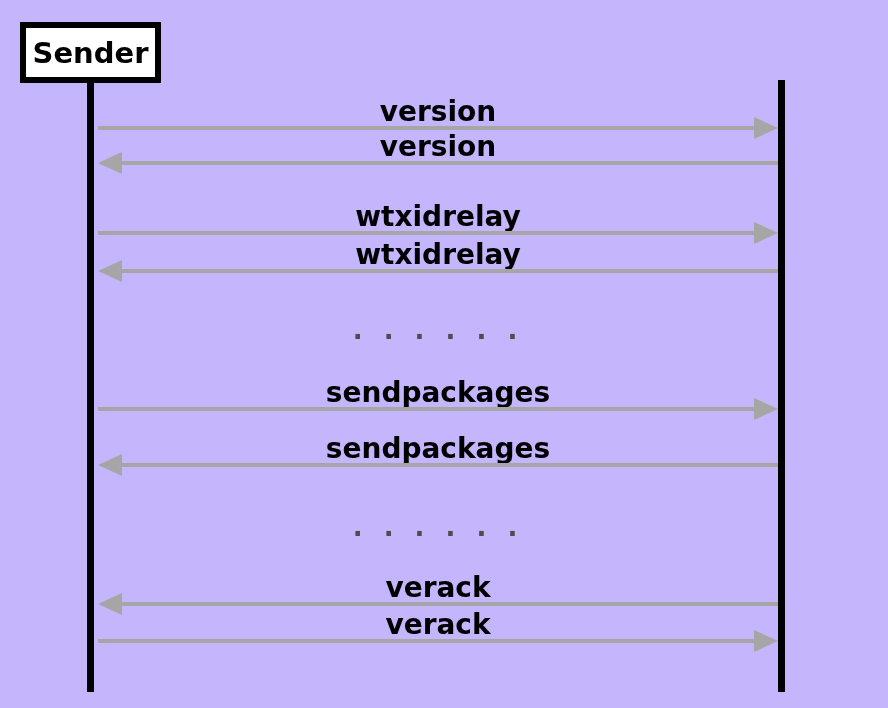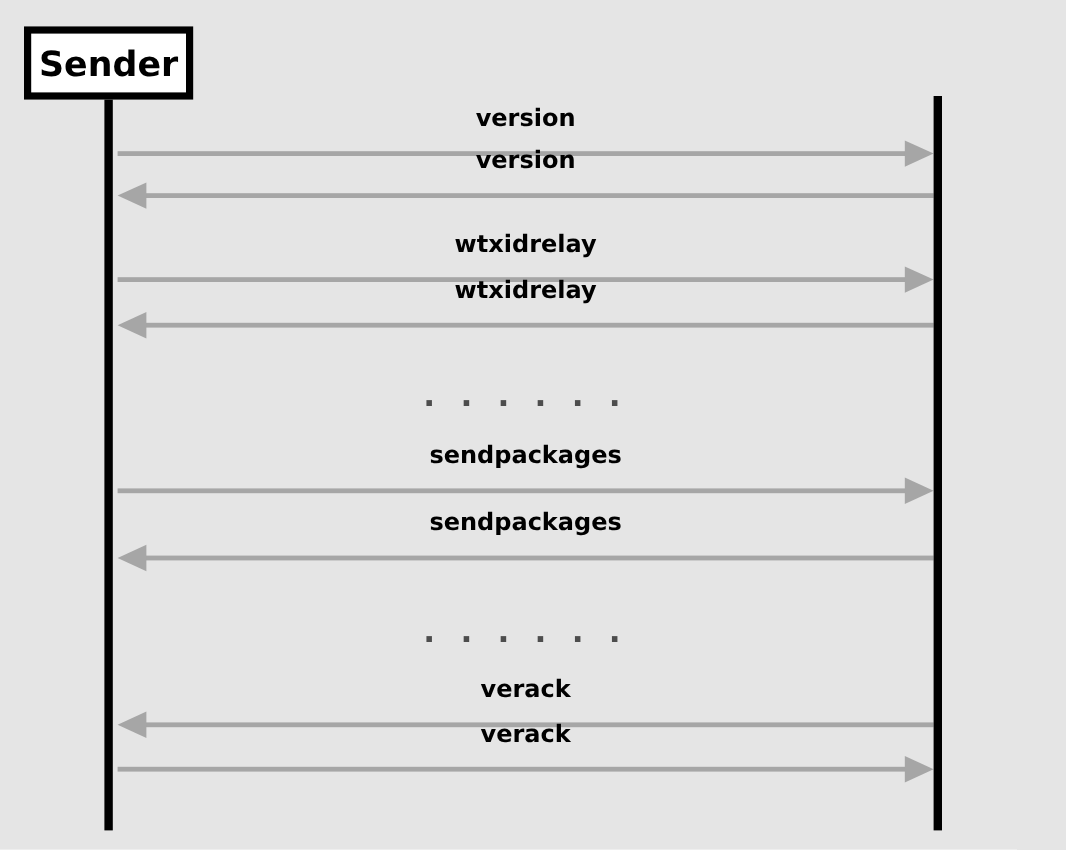--- a/index.html
+++ b/index.html
@@ -1,21 +1,21 @@
 <!DOCTYPE html>
 <html><head>
 <meta charset="utf-8">
 <style>
   * { margin: 0; padding: 0; box-sizing: border-box; }
   html, body { background: #ffffff; }
   body {
     font-family: "DejaVu Sans", "Liberation Sans", sans-serif;
     width: 888px; height: 708px; position: relative; overflow: hidden;
   }
-  .diagram { position: absolute; inset: 0; background: #e5e5e5; }
+  .diagram { position: absolute; inset: 0; background: #c4b5fd; }
 
   
   .actor-box {
     position: absolute;
     border: 6px solid #000000;
     background: #ffffff;
     display: flex; align-items: center; justify-content: center;
     font-weight: bold; font-size: 29px; color: #000000;
     z-index: 3;
   }
@@ -26,22 +26,22 @@
   .lifeline {
     position: absolute; width: 7px; background: #000000;
     top: 80px; height: 612px; z-index: 2;
   }
   .lifeline.sender-line   { left: 87px; }
   .lifeline.receiver-line { left: 778px; }
 
   
   .message { position: absolute; left: 98px; width: 680px; height: 0; z-index: 1; }
   .msg-label {
-    position: absolute; bottom: 20px; left: 0; right: 0;
-    text-align: center; font-weight: bold; font-size: 20px;
+    position: absolute; bottom: 2px; left: 0; right: 0;
+    text-align: center; font-weight: bold; font-size: 28px;
     color: #000000; line-height: 1; white-space: nowrap;
   }
   .arrow { position: absolute; top: -2px; left: 0; right: 0; height: 4px; }
   .arrow .shaft { position: absolute; top: 0; height: 4px; background: #a6a6a6; }
   .arrow.right .shaft { left: 0; right: 20px; }
   .arrow.left  .shaft { left: 20px; right: 0; }
   .arrow .head {
     position: absolute; top: -9px; width: 0; height: 0;
     border-top: 11px solid transparent; border-bottom: 11px solid transparent;
   }

